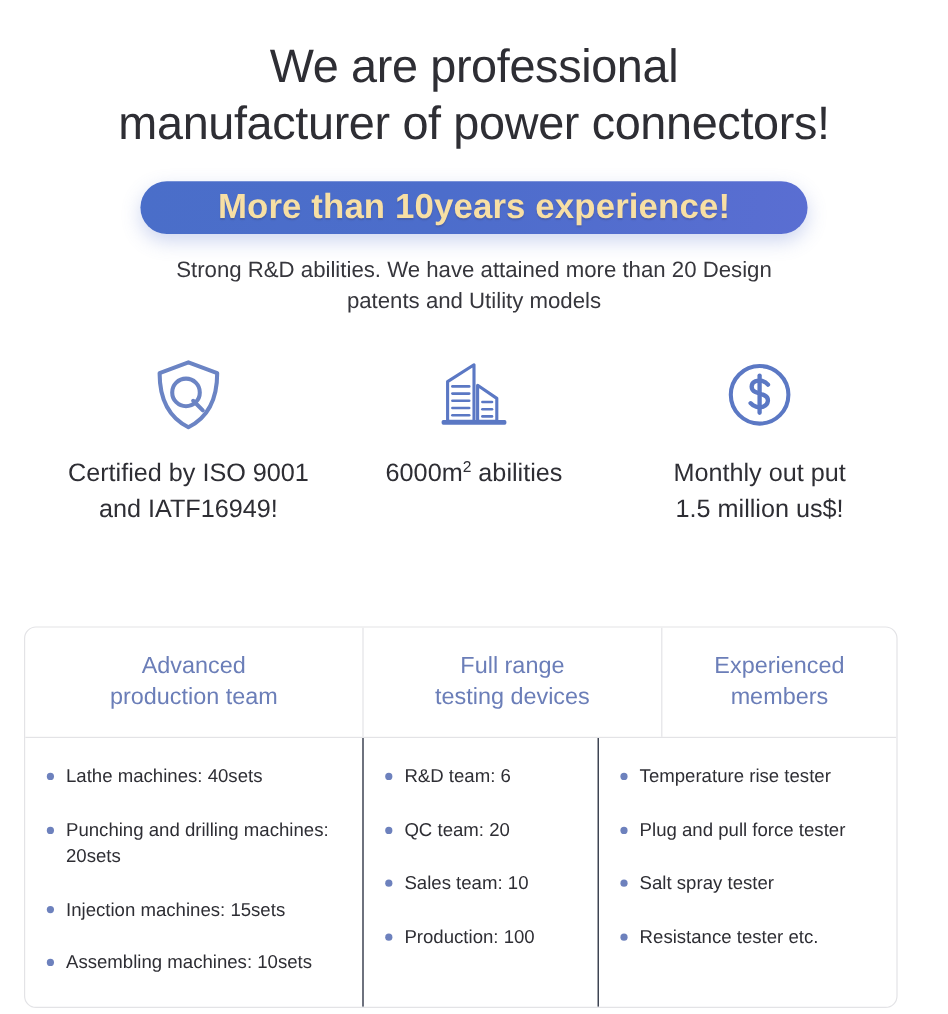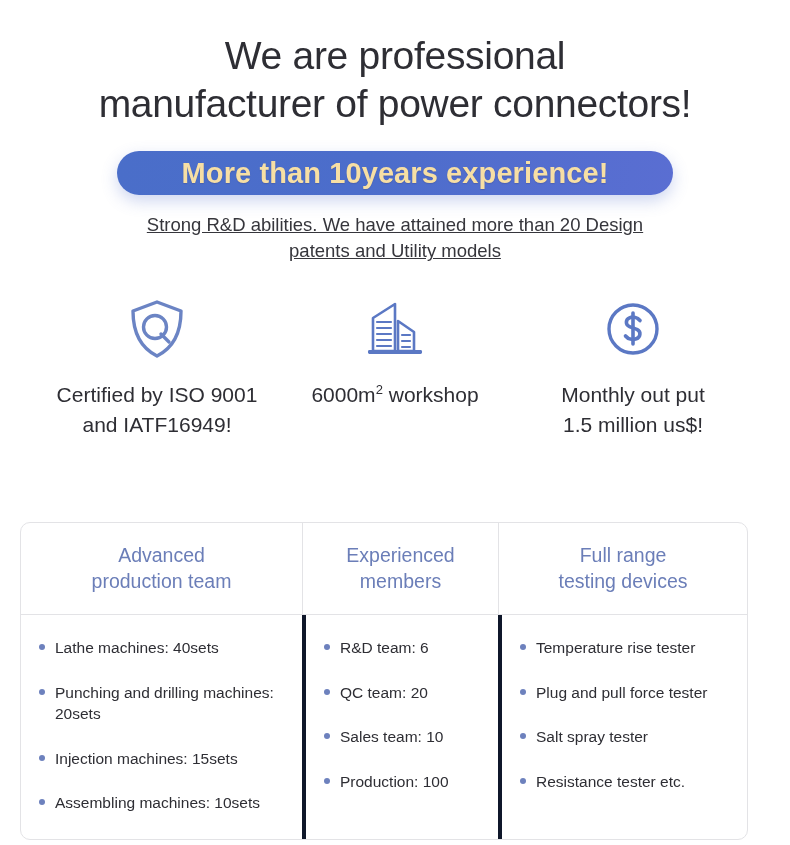--- a/index.html
+++ b/index.html
@@ -61,21 +61,20 @@
   }
 
   
   .subtitle {
     margin: 17px auto 0 auto;
     width: 600px;
     text-align: center;
     font-size: 18.5px;
     line-height: 1.42;
     color: #36363c;
-    text-decoration: underline;
   }
   .subtitle .sl { display: block; }
 
   
   .features {
     display: flex;
     margin-top: 33px;
     padding: 0 38px;
     box-sizing: border-box;
   }
@@ -137,21 +136,21 @@
     line-height: 1.32;
     color: #6b7eb8;
   }
   .head-cell .hl { display: block; }
   .head-cell + .head-cell { border-left: 1px solid #e3e3e6; }
 
   .body-cell {
     box-sizing: border-box;
     padding: 22px 12px 26px 14px;
   }
-  .body-cell + .body-cell { border-left: 4px solid #0f172a; }
+  .body-cell + .body-cell { border-left: 1px solid #0f172a; }
 
   .spec-list {
     list-style: none;
     margin: 0;
     padding: 0;
   }
   .spec-list li {
     position: relative;
     padding-left: 20px;
     margin-bottom: 23px;
@@ -218,21 +217,21 @@
             <path d="M13 41 H27"></path>
               <path d="M13 47 H27"></path>
             <path d="M38 36 H46"></path>
               <path d="M38 42 H46"></path>
               <path d="M38 48 H46"></path>
           </g>
           <rect x="4" y="51" width="54" height="4" rx="1.4" fill="#5b78c4"></rect>
         </svg>
       </div>
       <div class="feature-caption">
-        <span class="cl"><span>6000m</span><sup>2</sup><span> workshop</span></span>
+        <span class="cl"><span>6000m</span><sup>2</sup><span> abilities</span></span>
       </div>
     </div>
 
     <div class="feature">
       <div class="feature-icon">
         <svg width="58" height="58" viewBox="0 0 58 58" fill="none">
           <circle cx="29" cy="29" r="24" stroke="#5b78c4" stroke-width="3.4" fill="none"></circle>
           <path d="M36 20.5 C33.5 17.5 29 16.3 25.5 17.8 C21.5 19.5 21.2 24.8 25.5 26.6 C28 27.6 31 28.4 33.3 29.6 C37.4 31.7 36.4 37.2 32.3 38.8 C28.6 40.2 24 39.1 21.5 36" stroke="#5b78c4" stroke-width="3.6" stroke-linecap="round" fill="none"></path>
           <path d="M29 13 L29 44" stroke="#5b78c4" stroke-width="3.6" stroke-linecap="round"></path>
         </svg>
@@ -245,27 +244,27 @@
 
   </div>
 
   <div class="spec-table">
 
     <div class="spec-head">
       <div class="head-cell col-a">
         <span class="hl">Advanced</span>
         <span class="hl">production team</span>
       </div>
+      <div class="head-cell col-c">
+        <span class="hl">Full range</span>
+        <span class="hl">testing devices</span>
+      </div>
       <div class="head-cell col-b">
         <span class="hl">Experienced</span>
         <span class="hl">members</span>
-      </div>
-      <div class="head-cell col-c">
-        <span class="hl">Full range</span>
-        <span class="hl">testing devices</span>
       </div>
     </div>
 
     <div class="spec-body">
 
       <div class="body-cell col-a">
         <ul class="spec-list">
           <li>Lathe machines: 40sets</li>
           <li>Punching and drilling machines: 20sets</li>
           <li>Injection machines: 15sets</li>

